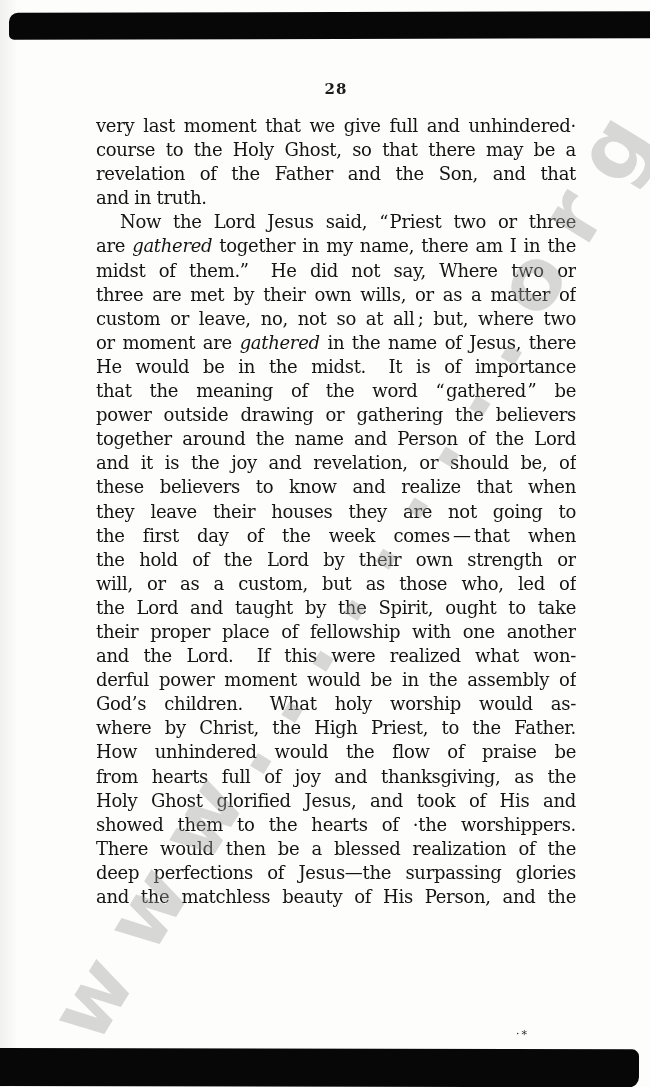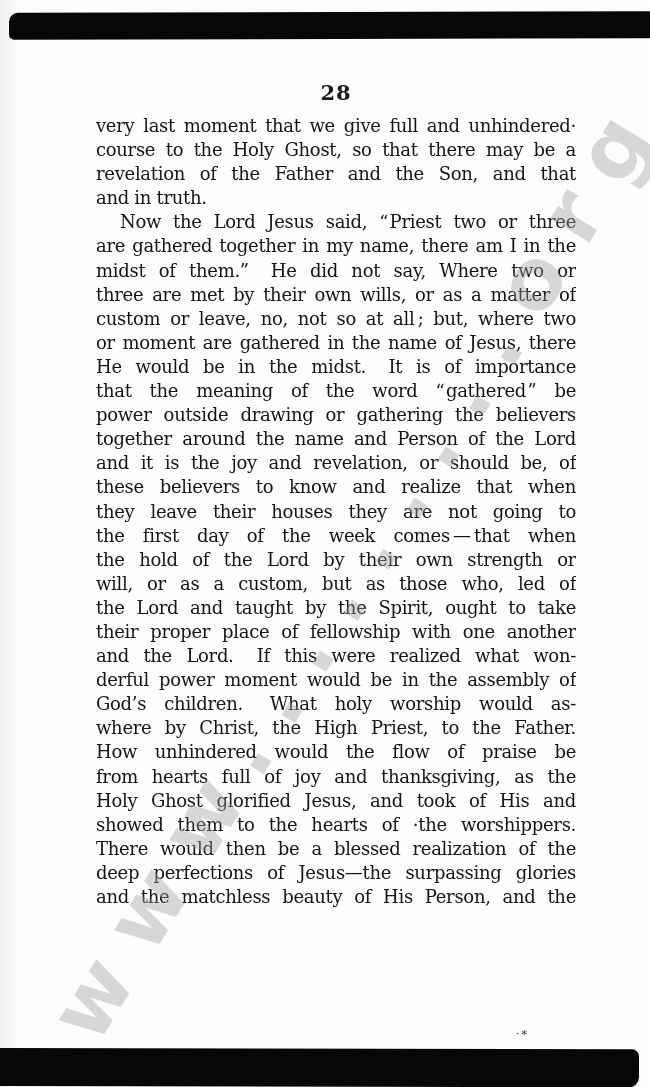--- a/index.html
+++ b/index.html
@@ -38,21 +38,21 @@
     position: absolute;
     top: 0; left: 0; bottom: 0;
     width: 18px;
     background: linear-gradient(to right, rgba(0,0,0,0.05), rgba(0,0,0,0));
   }
   .page-number {
     position: absolute;
     top: 80px; left: 96px;
     width: 480px;
     text-align: center;
-    font-size: 21px;
+    font-size: 15px;
     font-weight: bold;
     color: #1b1b1b;
     letter-spacing: 1px;
   }
   .text-block {
     position: absolute;
     top: 114px; left: 96px;
     width: 480px;
     color: #141414;
     font-size: 18px;
@@ -61,21 +61,21 @@
   .paragraph { margin: 0; }
   .line {
     height: 24.1px;
     line-height: 24.1px;
     text-align: justify;
     text-align-last: justify;
     overflow: hidden;
   }
   .line.indent { text-indent: 24px; }
   .line.flush-left { text-align-last: left; }
-  .ital { }
+  .ital { font-style: italic; }
   
   .watermark {
     position: absolute;
     top: 1006px; left: 30px;
     transform: rotate(-58.5deg);
     transform-origin: 0 0;
     font-family: "DejaVu Sans", "Liberation Sans", sans-serif;
     font-weight: bold;
     font-size: 84px;
     letter-spacing: 28px;

